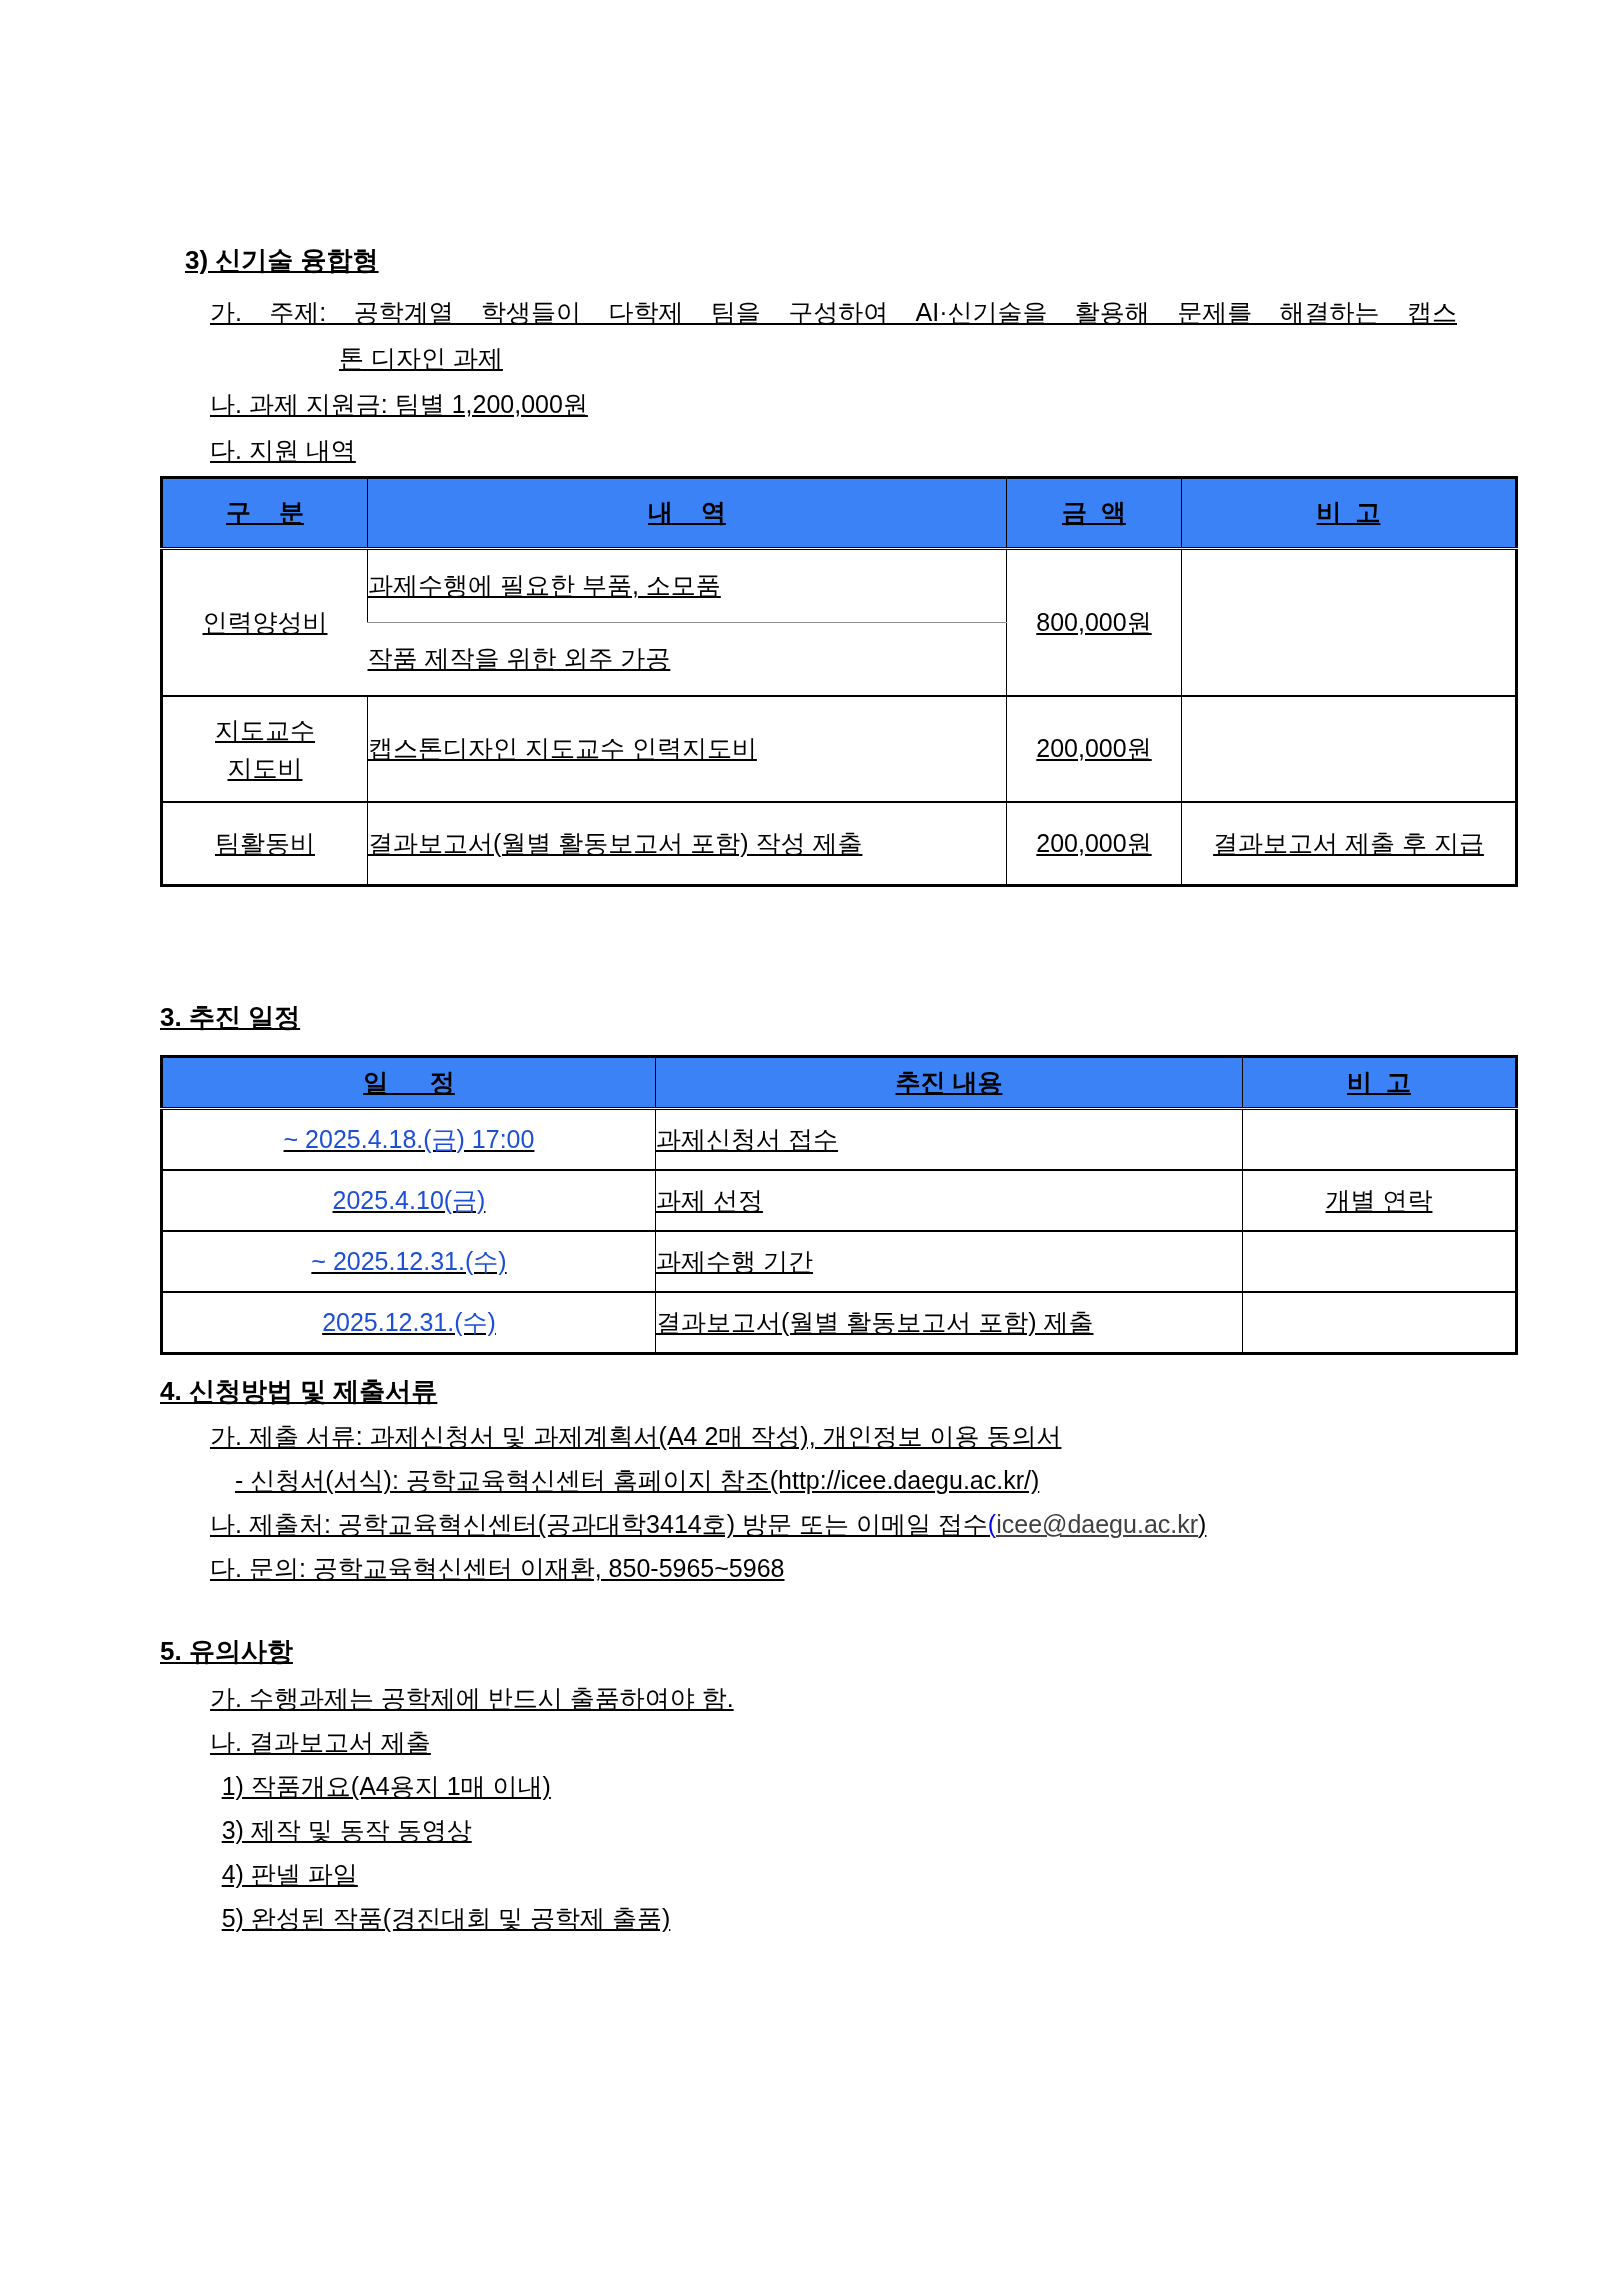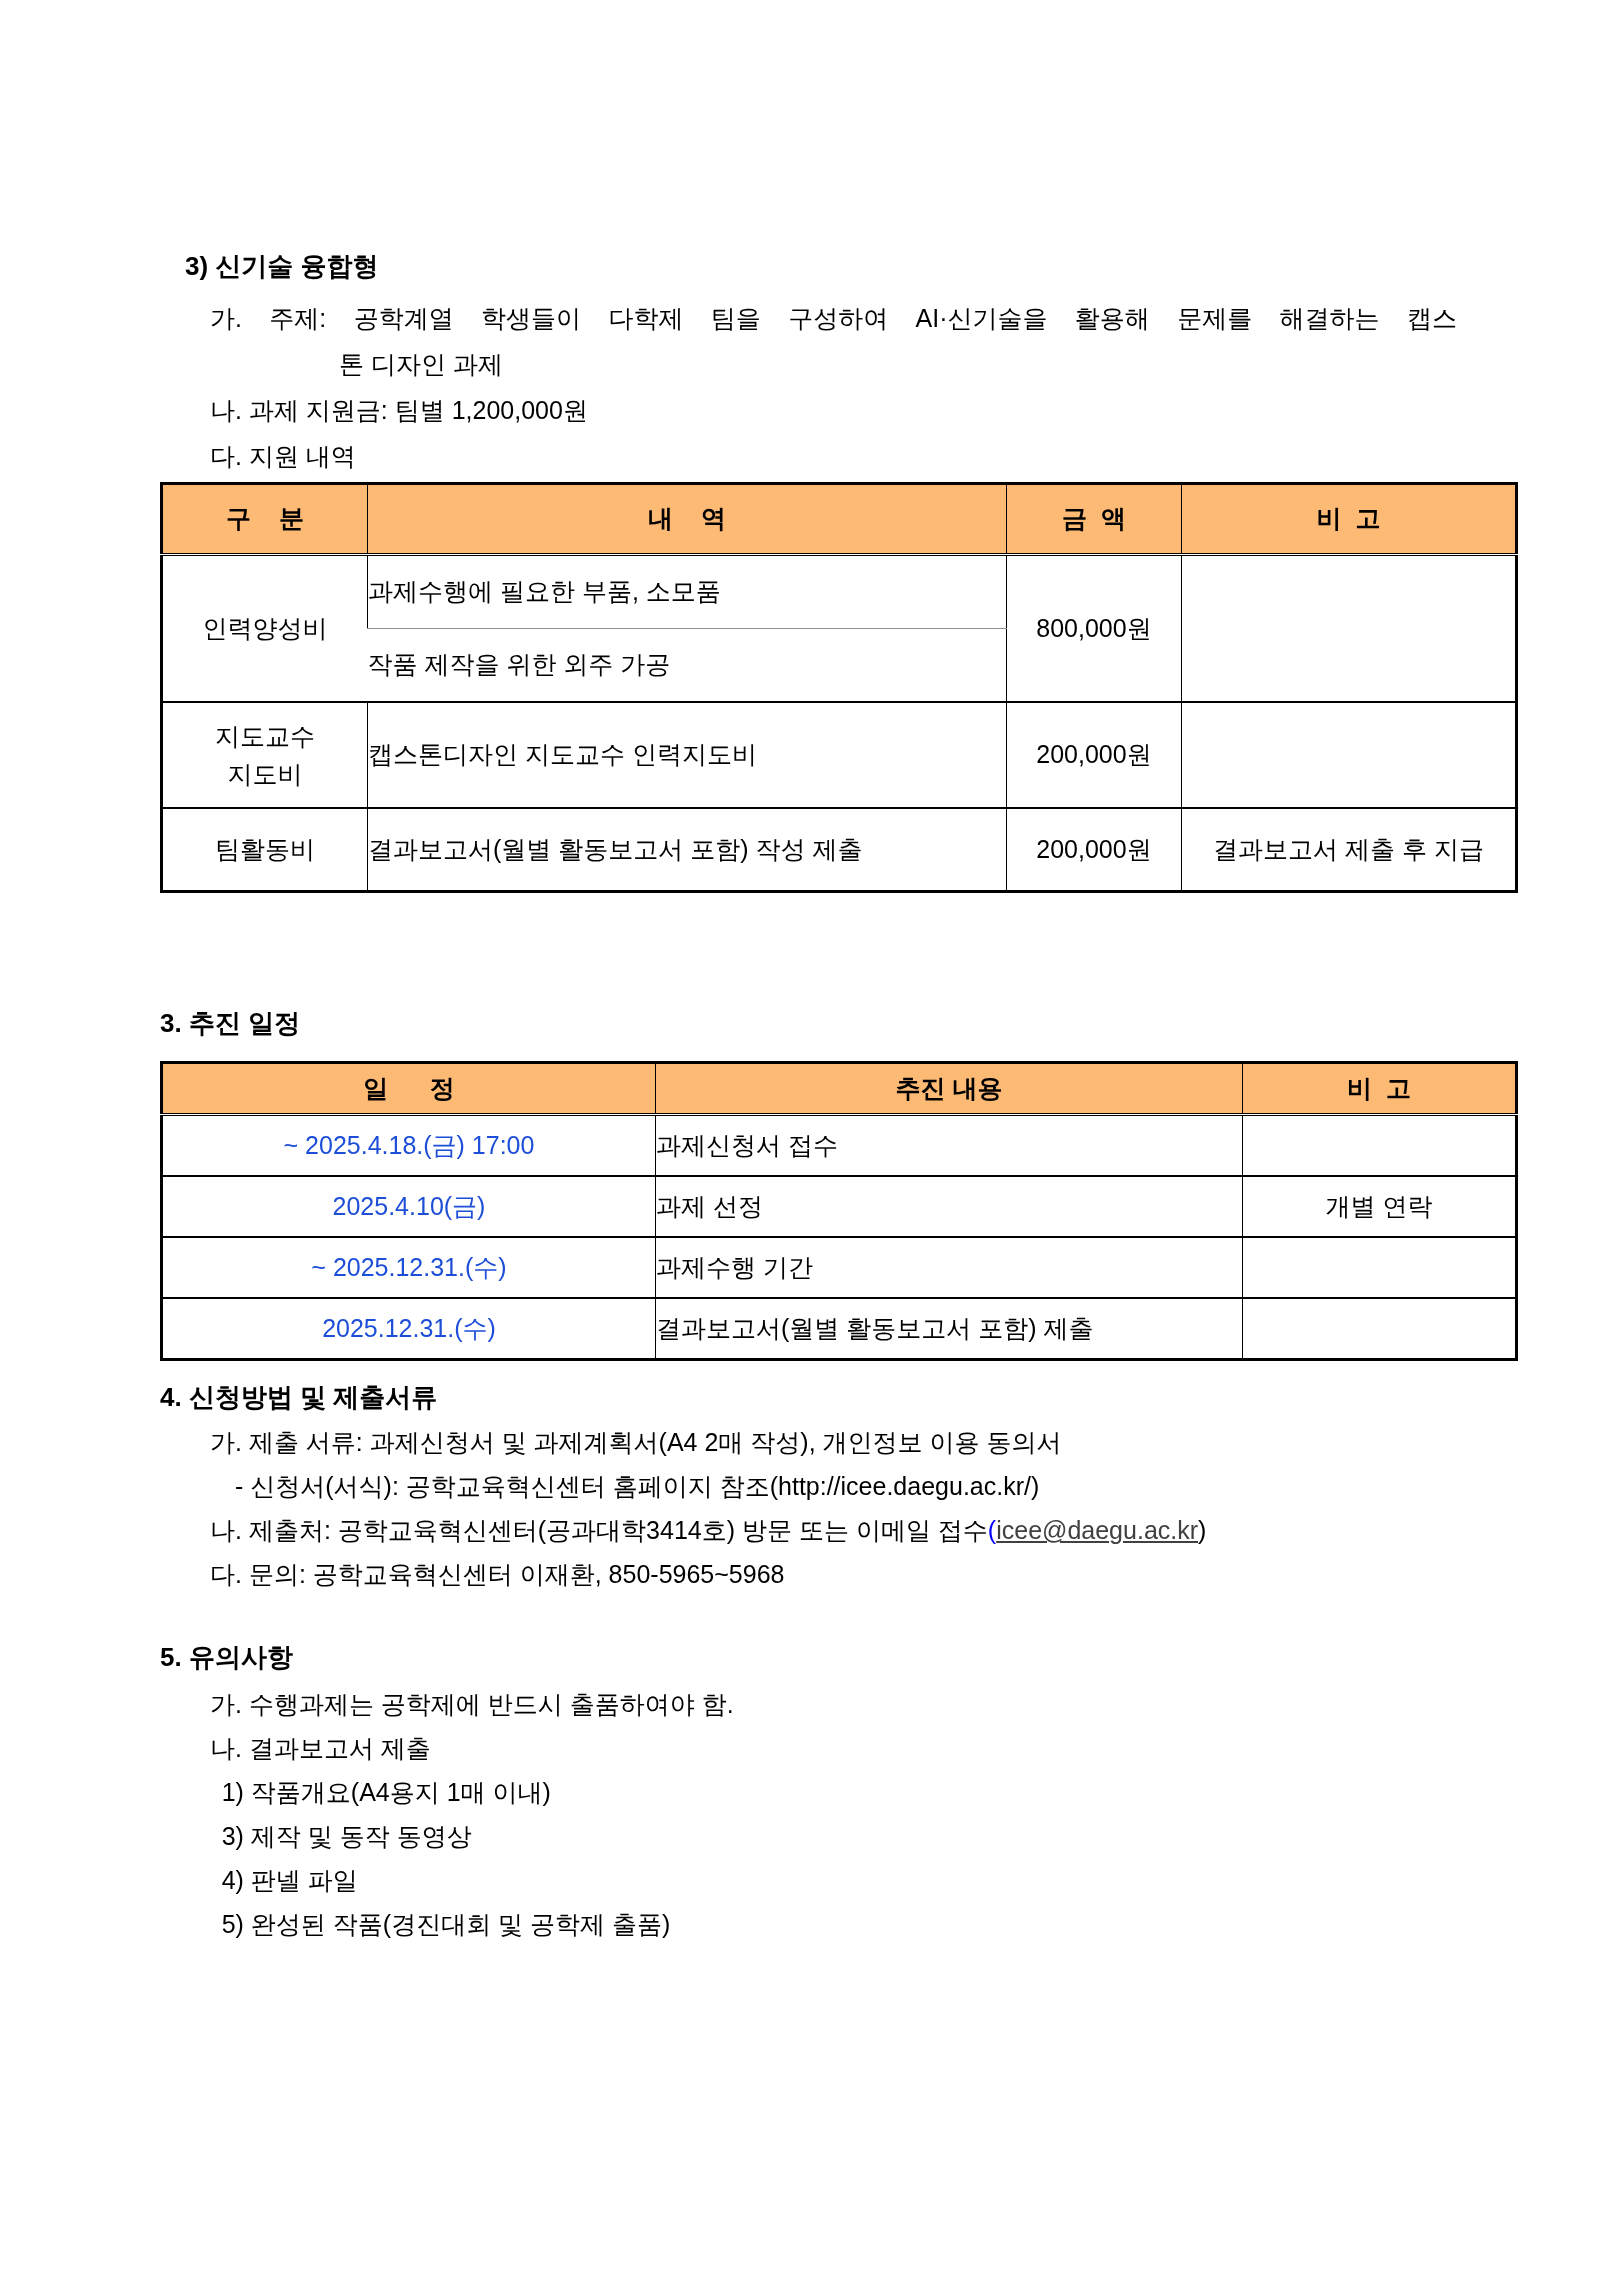--- a/index.html
+++ b/index.html
@@ -4,39 +4,39 @@
 <style>
   html,body{margin:0;padding:0;background:#ffffff;}
   .page{
     position:relative;
     width:1616px;height:2284px;
     background:#ffffff;
     font-family:"Liberation Sans","DejaVu Sans",sans-serif;
     color:#000000;
     overflow:hidden;
   }
-  .content{position:absolute;left:160px;top:251px;width:1355px;}
+  .content{position:absolute;left:160px;top:245px;width:1355px;text-decoration:underline;}
 
   .h-title{font-size:26px;line-height:31px;font-weight:bold;margin:0;white-space:pre;}
   .h-indent{margin-left:25px;}
 
   .para{font-size:25px;line-height:46px;margin:0;}
   .p3{margin-left:50px;margin-top:13px;}
   .p3 .jline{width:1247px;text-align:justify;text-align-last:justify;}
   .p3 .wrapline{margin-left:129px;}
 
   .doc-table{
     border-collapse:collapse;table-layout:fixed;
     width:1355px;border:3.9px solid #000;
     font-size:25px;
   }
   .doc-table td{vertical-align:middle;border-left:1.3px solid #000;padding:0;}
   .doc-table td:first-child{border-left:none;}
   .thead td{
-    background:#fdba74;font-weight:bold;text-align:center;
+    background:#3b82f6;font-weight:bold;text-align:center;
     border-bottom:3.3px double #000;white-space:pre;
   }
   .t1 .thead td{height:68px;}
   .t1 .r1a td{height:72px;}
   .t1 .r1b td{height:72px;}
   .t1 .r2 td{height:104px;}
   .t1 .r3 td{height:81px;}
   .cell-center{text-align:center;}
   .cell-detail{text-align:left;padding-left:17px;padding-right:6.5px;}
   .subdiv{border-bottom:1.3px solid #909090;}

